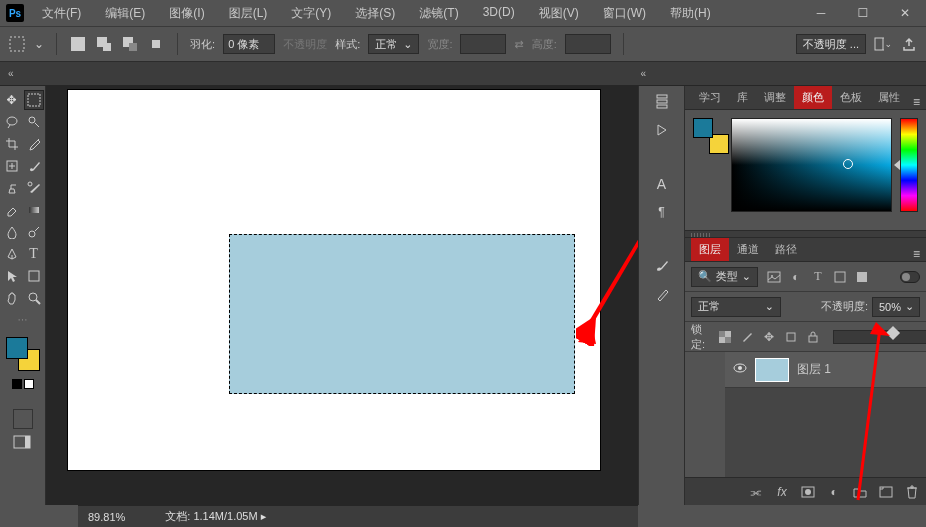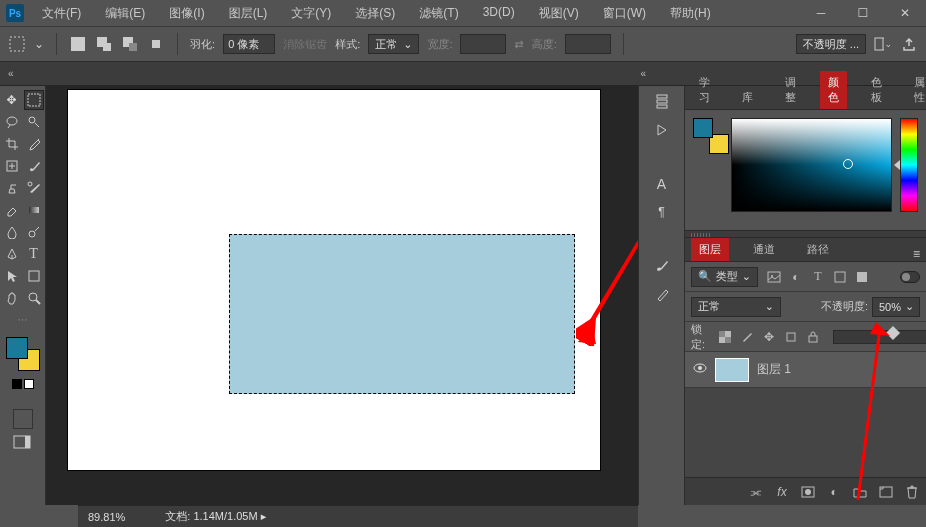--- a/index.html
+++ b/index.html
@@ -1,20 +1,20 @@
 <!DOCTYPE html>
 <html><head>
 <meta charset="utf-8">
 <style>
   * { box-sizing: border-box; margin: 0; padding: 0; font-family: "Microsoft YaHei", Arial, sans-serif; }
   body { width: 926px; height: 527px; background: #535353; color: #c8c8c8; font-size: 12px; overflow: hidden; position: relative; }
 
   
   .titlebar { height: 26px; background: #535353; display: flex; align-items: center; padding-left: 6px; }
-  .ps-logo { width: 18px; height: 18px; background:#0c4a6e; color:#31A8FF; font-weight:bold; font-size:10px; display:flex; align-items:center; justify-content:center; border-radius:2px; }
+  .ps-logo { width: 18px; height: 18px; background:#000000; color:#31A8FF; font-weight:bold; font-size:10px; display:flex; align-items:center; justify-content:center; border-radius:2px; }
   .menus { display:flex; gap:8px; margin-left:10px; }
   .menu { padding:4px 8px; cursor:default; }
   .window-controls { margin-left:auto; display:flex; }
   .win-btn { width:42px; height:26px; display:flex; align-items:center; justify-content:center; color:#ccc; }
 
   
   .optbar { height:36px; background:#535353; border-top:1px solid #3a3a3a; border-bottom:1px solid #2c2c2c; display:flex; align-items:center; padding:0 8px; gap:8px; }
   .opt-icon { width:18px; height:18px; display:flex; align-items:center; justify-content:center; }
   .opt-sep { width:1px; height:22px; background:#3a3a3a; margin:0 4px; }
   .opt-label { color:#ccc; font-size:11px; }
@@ -50,21 +50,21 @@
   
   .canvas-wrap { flex:1; background:#252525; position:relative; display:flex; flex-direction:column; }
   .canvas { flex:1; background:#262626; position:relative; overflow:hidden; }
   .paper { position:absolute; left:22px; top:4px; width:532px; height:380px; background:#fff; box-shadow:0 0 0 1px #000; }
   .sel-rect { position:absolute; left:183px; top:148px; width:346px; height:160px; border:1px dashed #000; background:#a6cddc; }
   .arrow { position:absolute; left:530px; top:100px; width:100px; height:160px; pointer-events:none;}
 
   
   .right { width:242px; background:#535353; border-left:1px solid #2d2d2d; display:flex; flex-direction:column; }
 
-  .panel-tabs { height:24px; background:#3c3c3c; display:flex; align-items:flex-end; padding-left:6px; gap:16px; border-bottom:1px solid #2a2a2a;}
+  .panel-tabs { height:24px; background:#3c3c3c; display:flex; align-items:flex-end; padding-left:6px; gap:0; border-bottom:1px solid #2a2a2a;}
   .ptab { padding:4px 8px; font-size:11px; color:#bbb; }
   .ptab.active { background:#b91c1c; color:#eee; }
 
   .color-panel { height:120px; background:#535353; padding:8px; position:relative; display:flex; gap:8px;}
   .cp-swatches { width:28px; height:28px; position:relative;}
   .cp-fore { position:absolute; top:0; left:0; width:20px; height:20px; background:#1b7a9a; border:1px solid #000;}
   .cp-back { position:absolute; bottom:-8px; right:-8px; width:20px; height:20px; background:#f5d33a; border:1px solid #000;}
   .cp-field { flex:1; height:94px; background:linear-gradient(to right,#000,#06a7e0); position:relative; border:1px solid #222;}
   .cp-field::before { content:""; position:absolute; inset:0; background:linear-gradient(to top, #000, transparent, #fff);}
   .cp-picker { position:absolute; right:38px; top:40px; width:10px; height:10px; border:1px solid #fff; border-radius:50%;}
@@ -83,21 +83,21 @@
   .layers-blend { height:30px; display:flex; align-items:center; padding:0 6px; gap:8px; border-bottom:1px solid #3a3a3a;}
   .opacity-group { margin-left:auto; display:flex; align-items:center; gap:4px;}
 
   .layers-lock { height:30px; display:flex; align-items:center; padding:0 6px; gap:12px; border-bottom:1px solid #3a3a3a;}
   .lock-icons { display:flex; gap:6px;}
   .fill-group { margin-left:auto; display:flex; align-items:center; gap:4px;}
 
   .slider { width:110px; height:14px; position:relative; background:#3a3a3a; border:1px solid #2a2a2a;}
   .slider .thumb { position:absolute; top:-3px; left:48px; width:10px; height:10px; background:#ccc; transform:rotate(45deg);}
 
-  .layer-list { flex:1; background:#454545;}
+  .layer-list { flex:1; background:#454545;margin-left:40px;}
   .layer-row { height:36px; display:flex; align-items:center; padding:0 8px; gap:8px; border-bottom:1px solid #3a3a3a;}
   .layer-row.active { background:#5a5a5a;}
   .eye { width:14px; height:14px; color:#ddd;}
   .thumb-box { width:34px; height:24px; background:#a6cddc; border:1px solid #fff;}
   .thumb-box.bg { background:#fff;}
   .lock { margin-left:auto; color:#ccc;}
 
   .layer-bottom { height:28px; background:#3c3c3c; border-top:1px solid #2a2a2a; display:flex; align-items:center; justify-content:flex-end; padding:0 6px; gap:10px;}
 
   
@@ -158,21 +158,21 @@
       </svg>
     </div>
   <div class="opt-icon">
       <svg width="14" height="14">
         <rect x="3" y="3" width="8" height="8" fill="#ccc"></rect>
       </svg>
     </div>
   <div class="opt-sep"></div>
   <span class="opt-label">羽化:</span>
   <input class="opt-input" value="0 像素" style="">
-  <span class="opt-label" style="color:#777">消除锯齿</span>
+  <span class="opt-label" style="color:#777">不透明度</span>
   <span class="opt-label">样式:</span>
   <div class="opt-select">
       <span>正常</span>
       <span>⌄</span>
     </div>
   <span class="opt-label" style="color:#888">宽度:</span>
   <input class="opt-input" style="width: 46px;" disabled="">
   <span class="opt-label" style="color:#888">⇄</span>
   <span class="opt-label" style="color:#888">高度:</span>
   <input class="opt-input" style="width: 46px;" disabled="">

